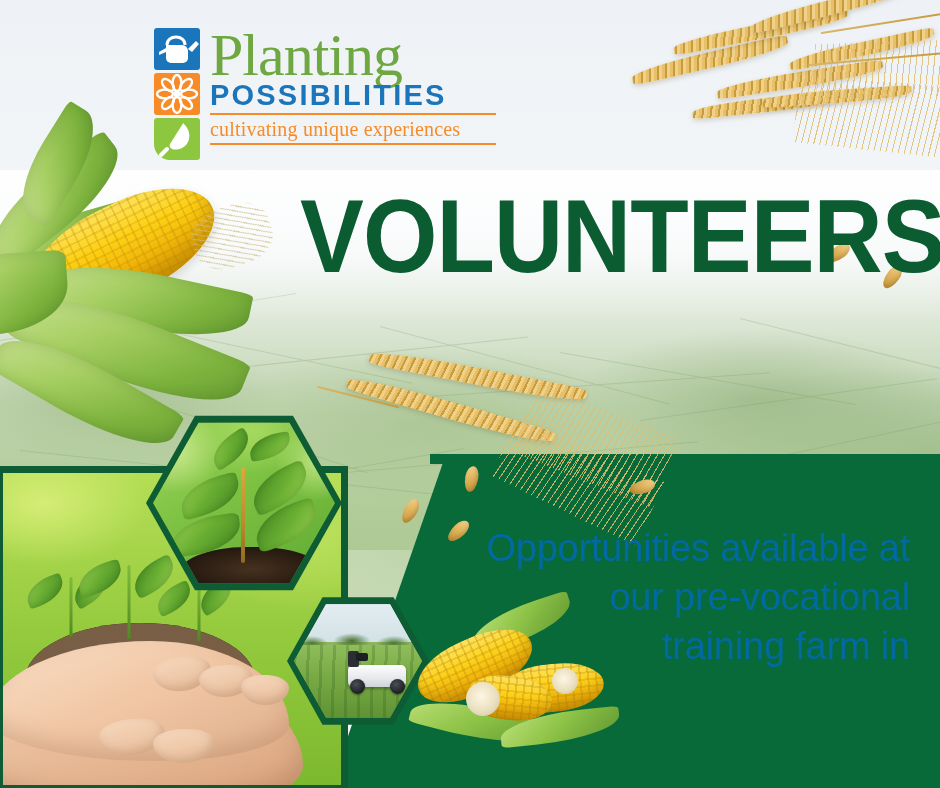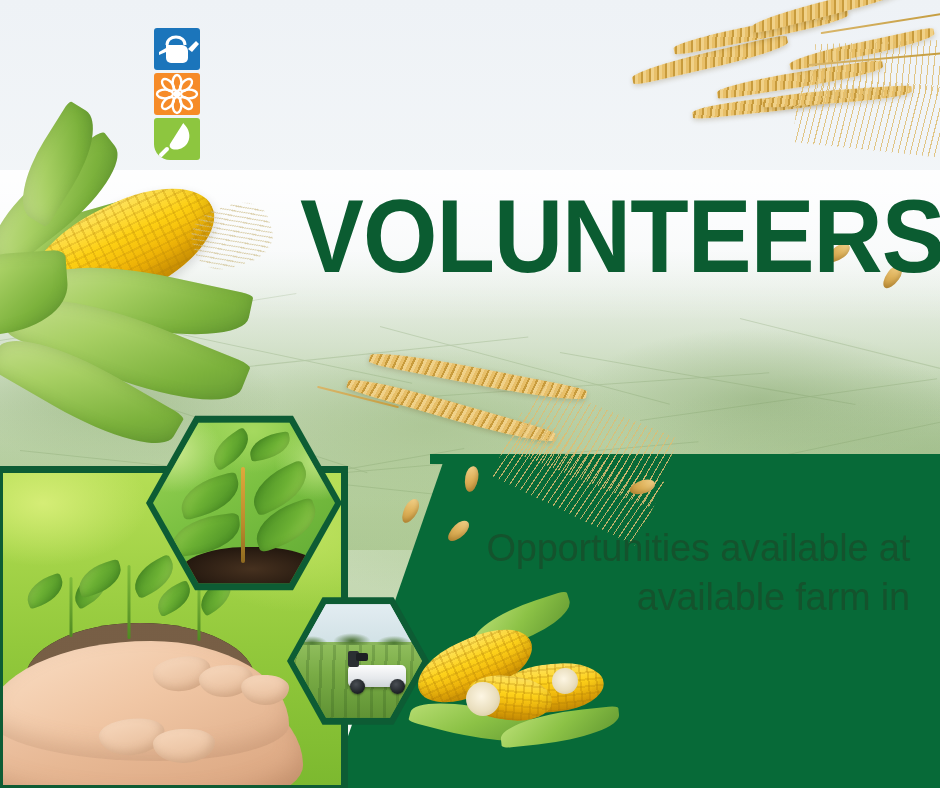--- a/index.html
+++ b/index.html
@@ -313,21 +313,21 @@
     position:absolute;left:0;right:42px;top:296px;
     text-align:right;
     font-family:"Liberation Sans", sans-serif;
     font-weight:400;font-size:62px;line-height:66px;
     color:#0B5C31;letter-spacing:.5px;
   }
 
   
   .body-copy{
     position:absolute;right:30px;top:524px;width:470px;
-    text-align:right;color:#14532d;
+    text-align:right;color:#0369a1;
     font-family:"Liberation Sans", sans-serif;
     font-weight:400;font-size:38px;line-height:49px;
     letter-spacing:-.2px;
   }
   .body-copy span{display:block;}
 </style>
 </head>
 <body>
 
 <div class="poster">
@@ -494,22 +494,30 @@
 
       <div class="tile tile-3">
         <svg viewBox="0 0 46 42" width="46" height="42" aria-hidden="true">
           <path d="M30 6 c5 5 7 12 4 18 c-3 6-10 9-16 7 c-2-1-3-3-2-5 l12-19 c1-2 2-2 2-1 z" fill="#ffffff"></path>
           <path d="M13 31 l-6 6" stroke="#ffffff" stroke-width="4" stroke-linecap="round"></path>
         </svg>
       </div>
 
     </div>
 
+    <div class="logo-text">
+      <div class="logo-planting">Planting</div>
+      <div class="logo-possibilities">POSSIBILITIES</div>
+      <div class="logo-rule"></div>
+      <div class="logo-tag">cultivating unique experiences</div>
+      <div class="logo-rule2"></div>
+    </div>
   </div>
 
   <div class="headline">VOLUNTEERS</div>
 
   <div class="body-copy">
     <span>Opportunities available at</span>
-    <span>available farm in</span>
+    <span>our pre-vocational</span>
+    <span>training farm in</span>
   </div>
 
 </div>
 
 </body></html>

